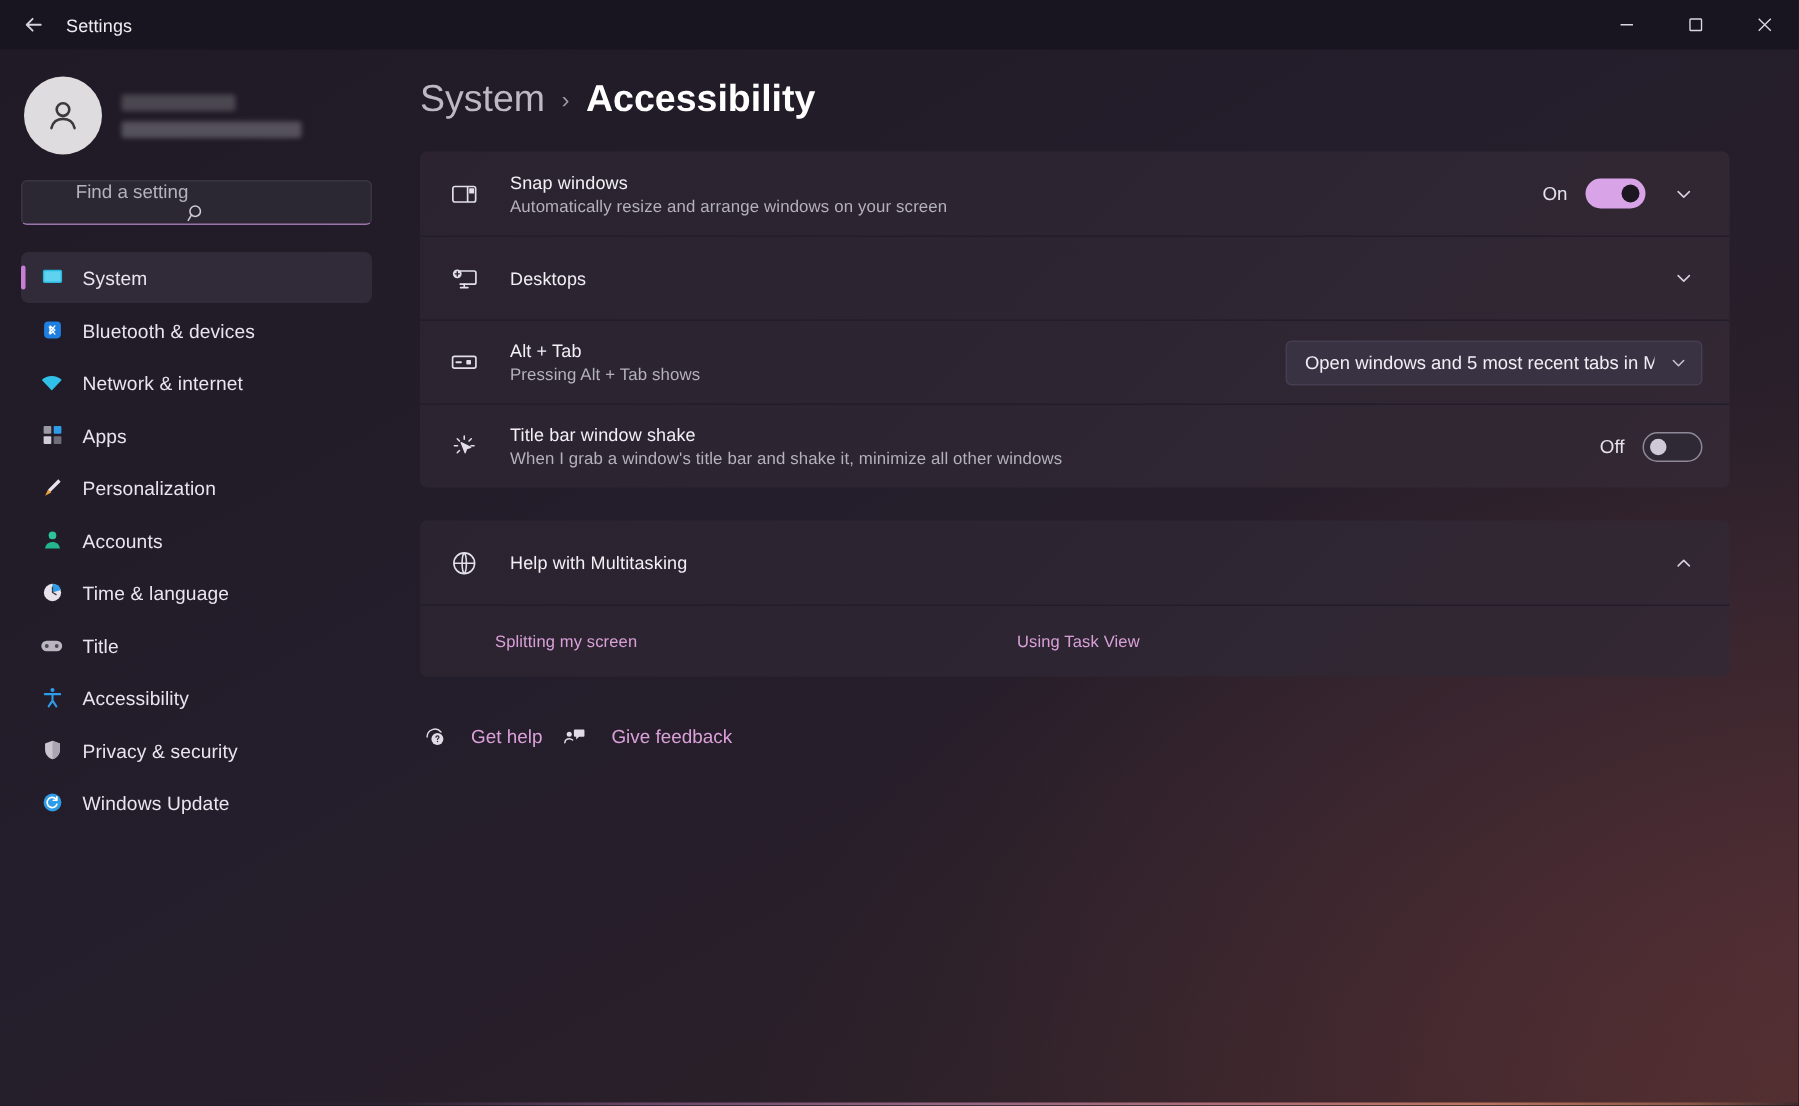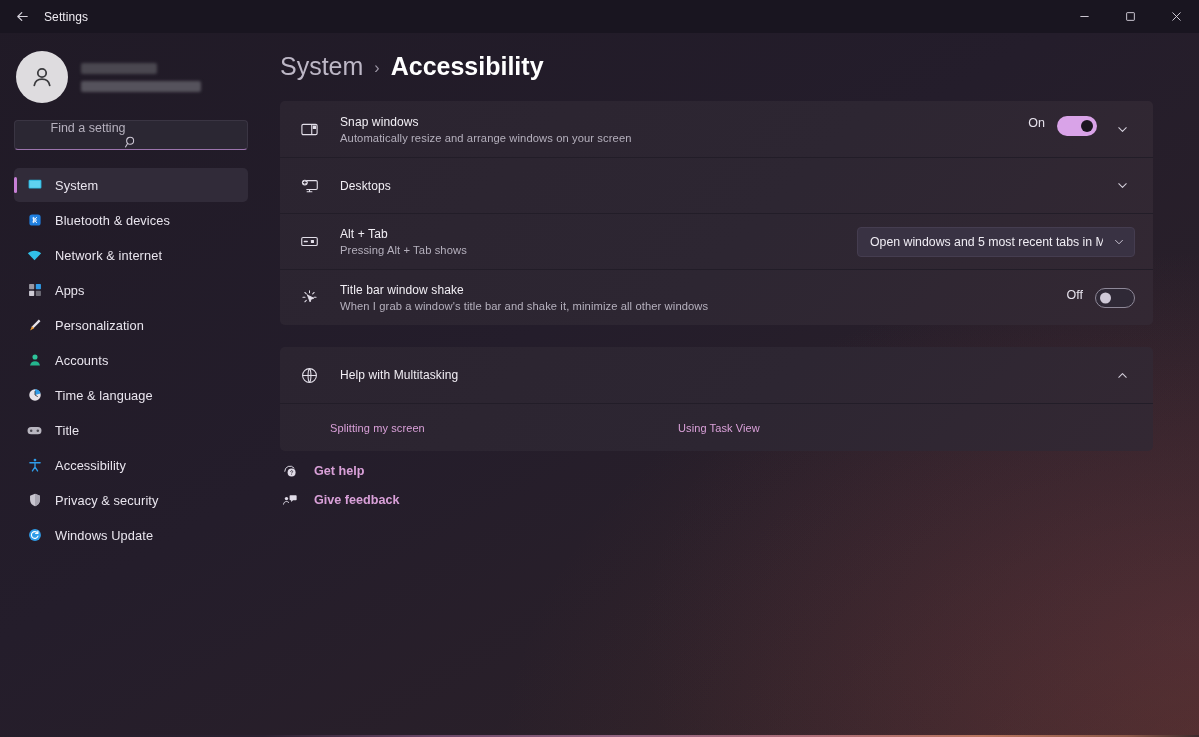--- a/index.html
+++ b/index.html
@@ -217,21 +217,21 @@
 
   .row-ico {
     width: 26px; flex: 0 0 26px;
     display: flex; align-items: center; justify-content: center;
     color: #e3dfe9;
     margin-right: 18px;
   }
   .row-text { flex: 1; min-width: 0; display: flex; flex-direction: column; gap: 3px; }
   .row-title { font-size: 12px; color: #f2eff5; letter-spacing: .1px; }
   .row-sub { font-size: 11.2px; color: #b5b0bd; letter-spacing: .1px; }
-  .row-right { display: flex; align-items: flex-start; gap: 12px; flex: 0 0 auto; }
+  .row-right { display: flex; align-items: center; gap: 12px; flex: 0 0 auto; }
 
   .toggle-label { font-size: 12.5px; color: #e6e2ec; }
   .toggle {
     width: 40px; height: 20px;
     border-radius: 10px;
     position: relative;
     flex: 0 0 40px;
   }
   .toggle.on { background: #d9a3e8; }
   .toggle.off { background: #2f2936; border: 1px solid #8e8898; }
@@ -274,26 +274,25 @@
   }
   .help-link {
     font-size: 11px;
     color: #d9a0d8;
     text-decoration: none;
     letter-spacing: .1px;
   }
   .help-link.first { width: 348px; }
 
   .footer {
-    margin-top: 12px;
-    display: flex;
-    flex-direction: column;
+    margin-top: 32px;
+    display: flex;
+    flex-direction: row;
     gap: 13px;
     padding-left: 1px;
-    font-weight: bold;
   }
   .foot-item { display: flex; align-items: center; gap: 16px; }
   .foot-ico {
     width: 17px; flex: 0 0 17px;
     display: flex; align-items: center; justify-content: center;
     color: #e0dbe7;
   }
   .foot-label { font-size: 12.6px; color: #d9a0d8; }
 </style>
 </head>

